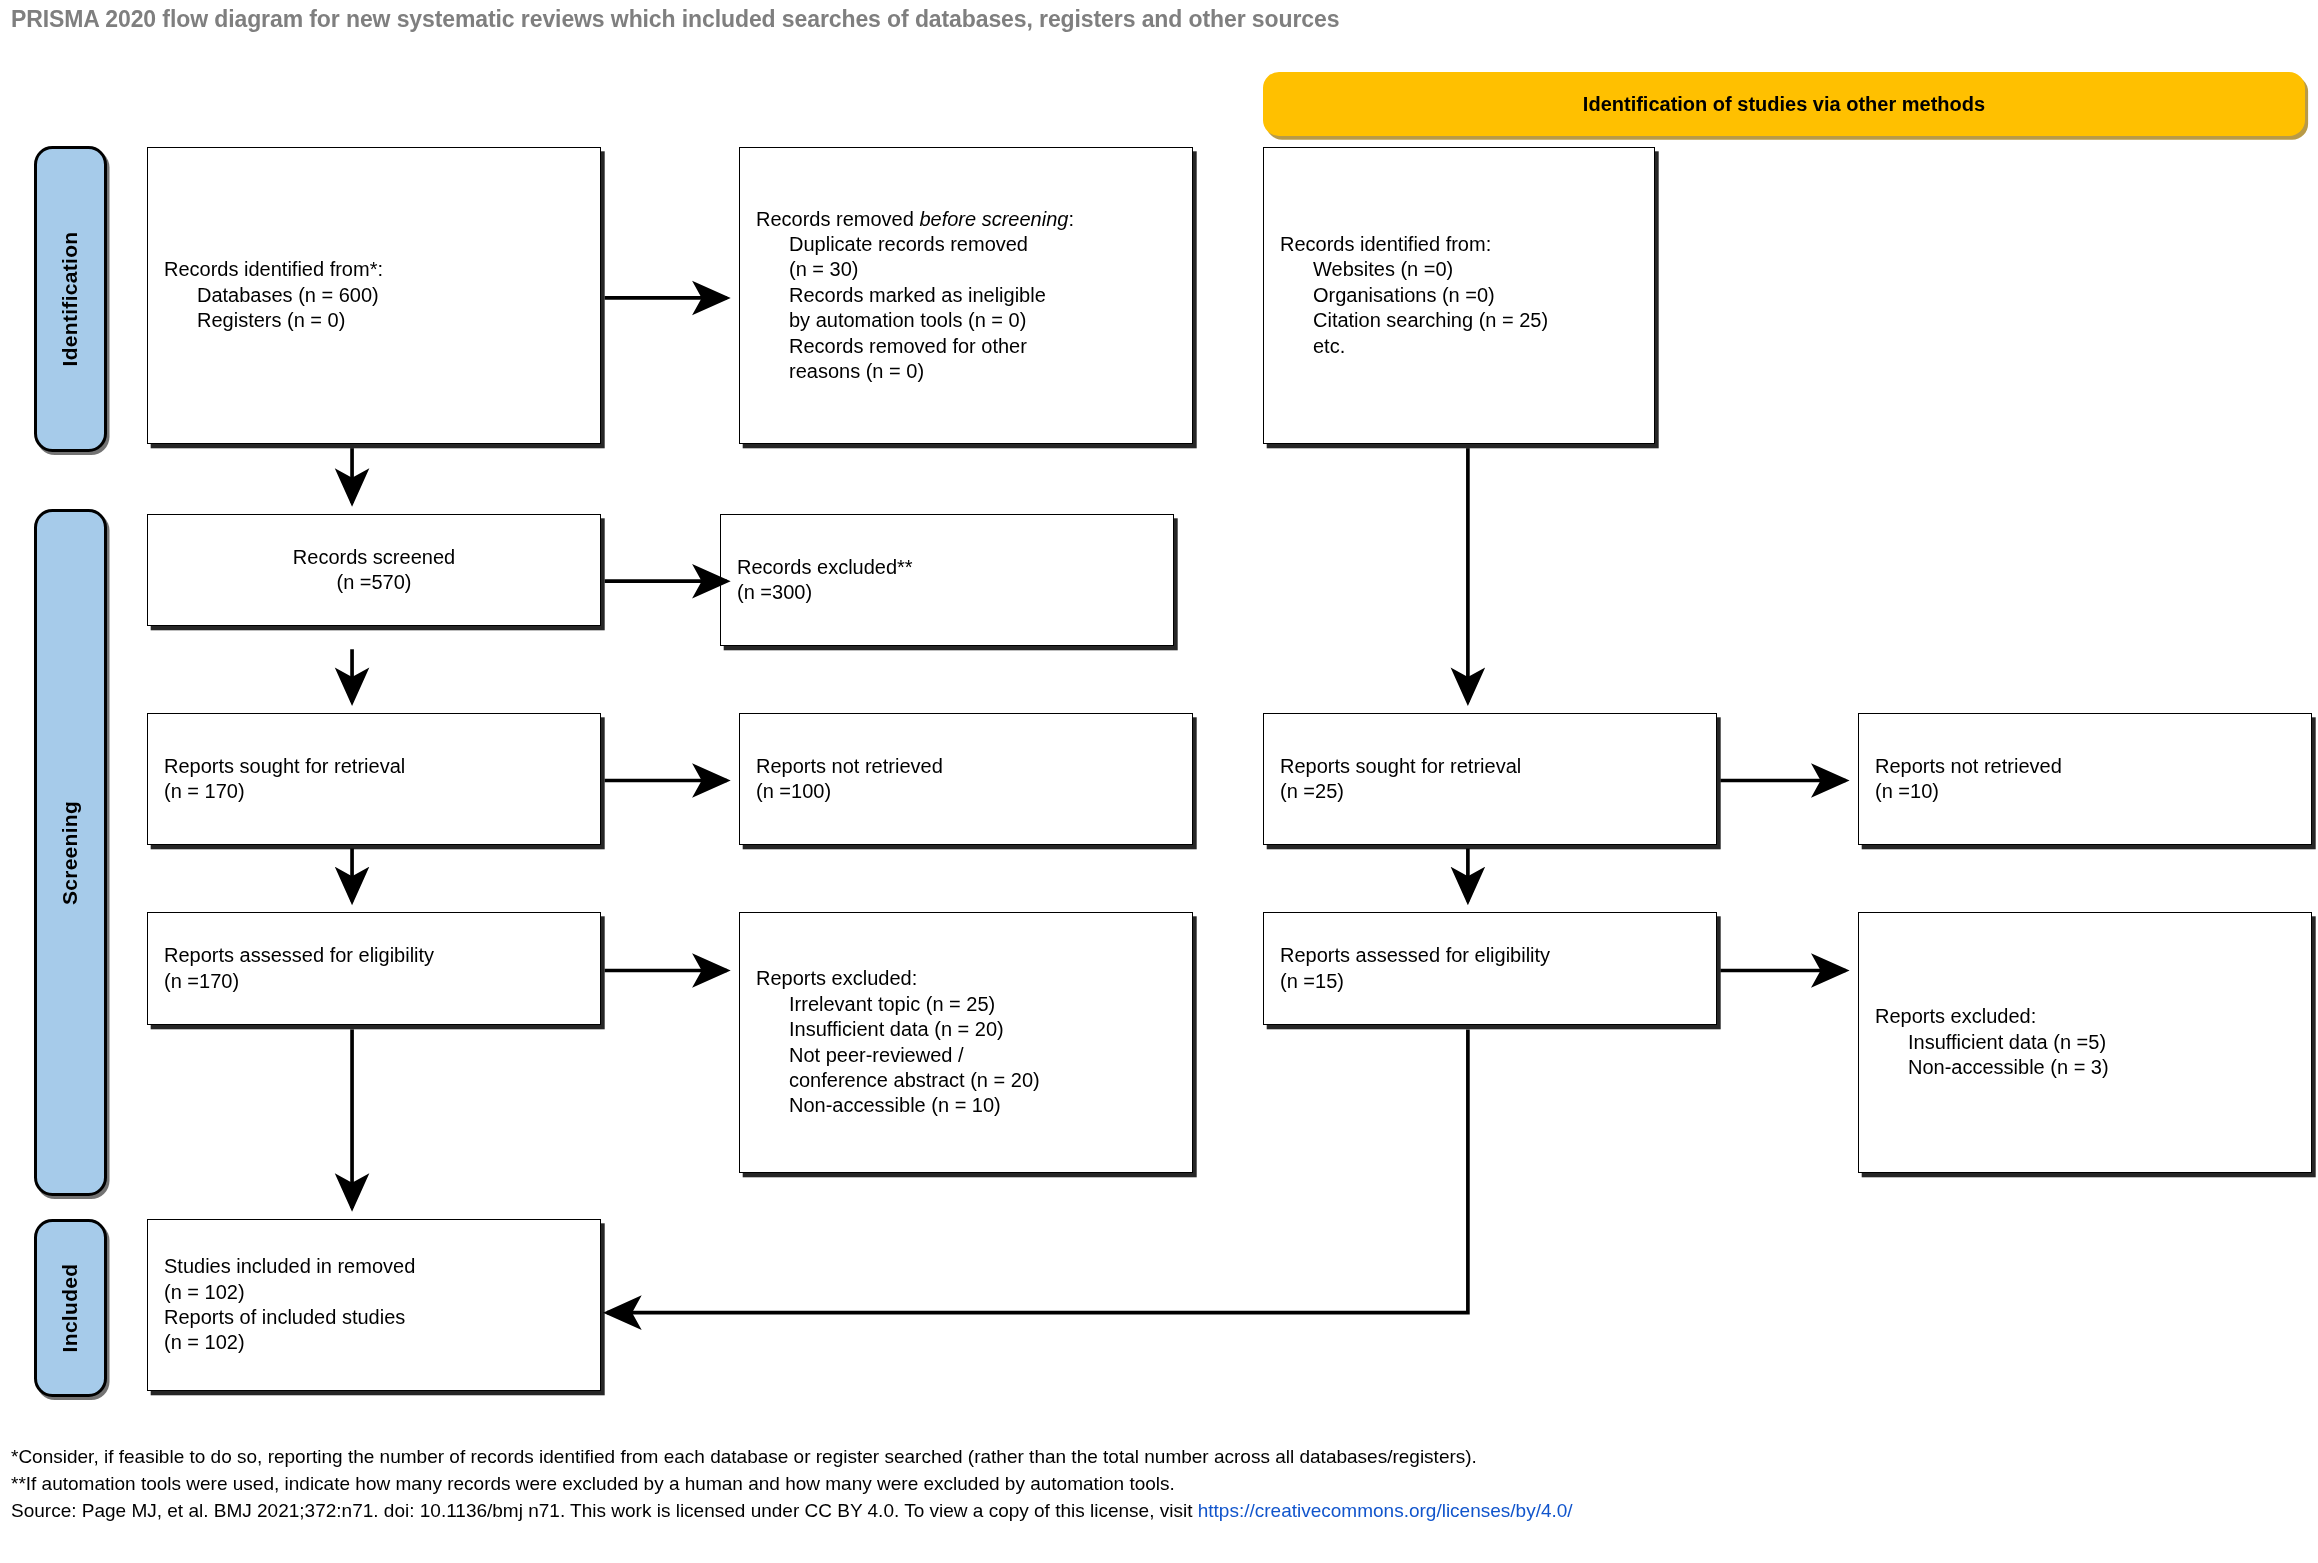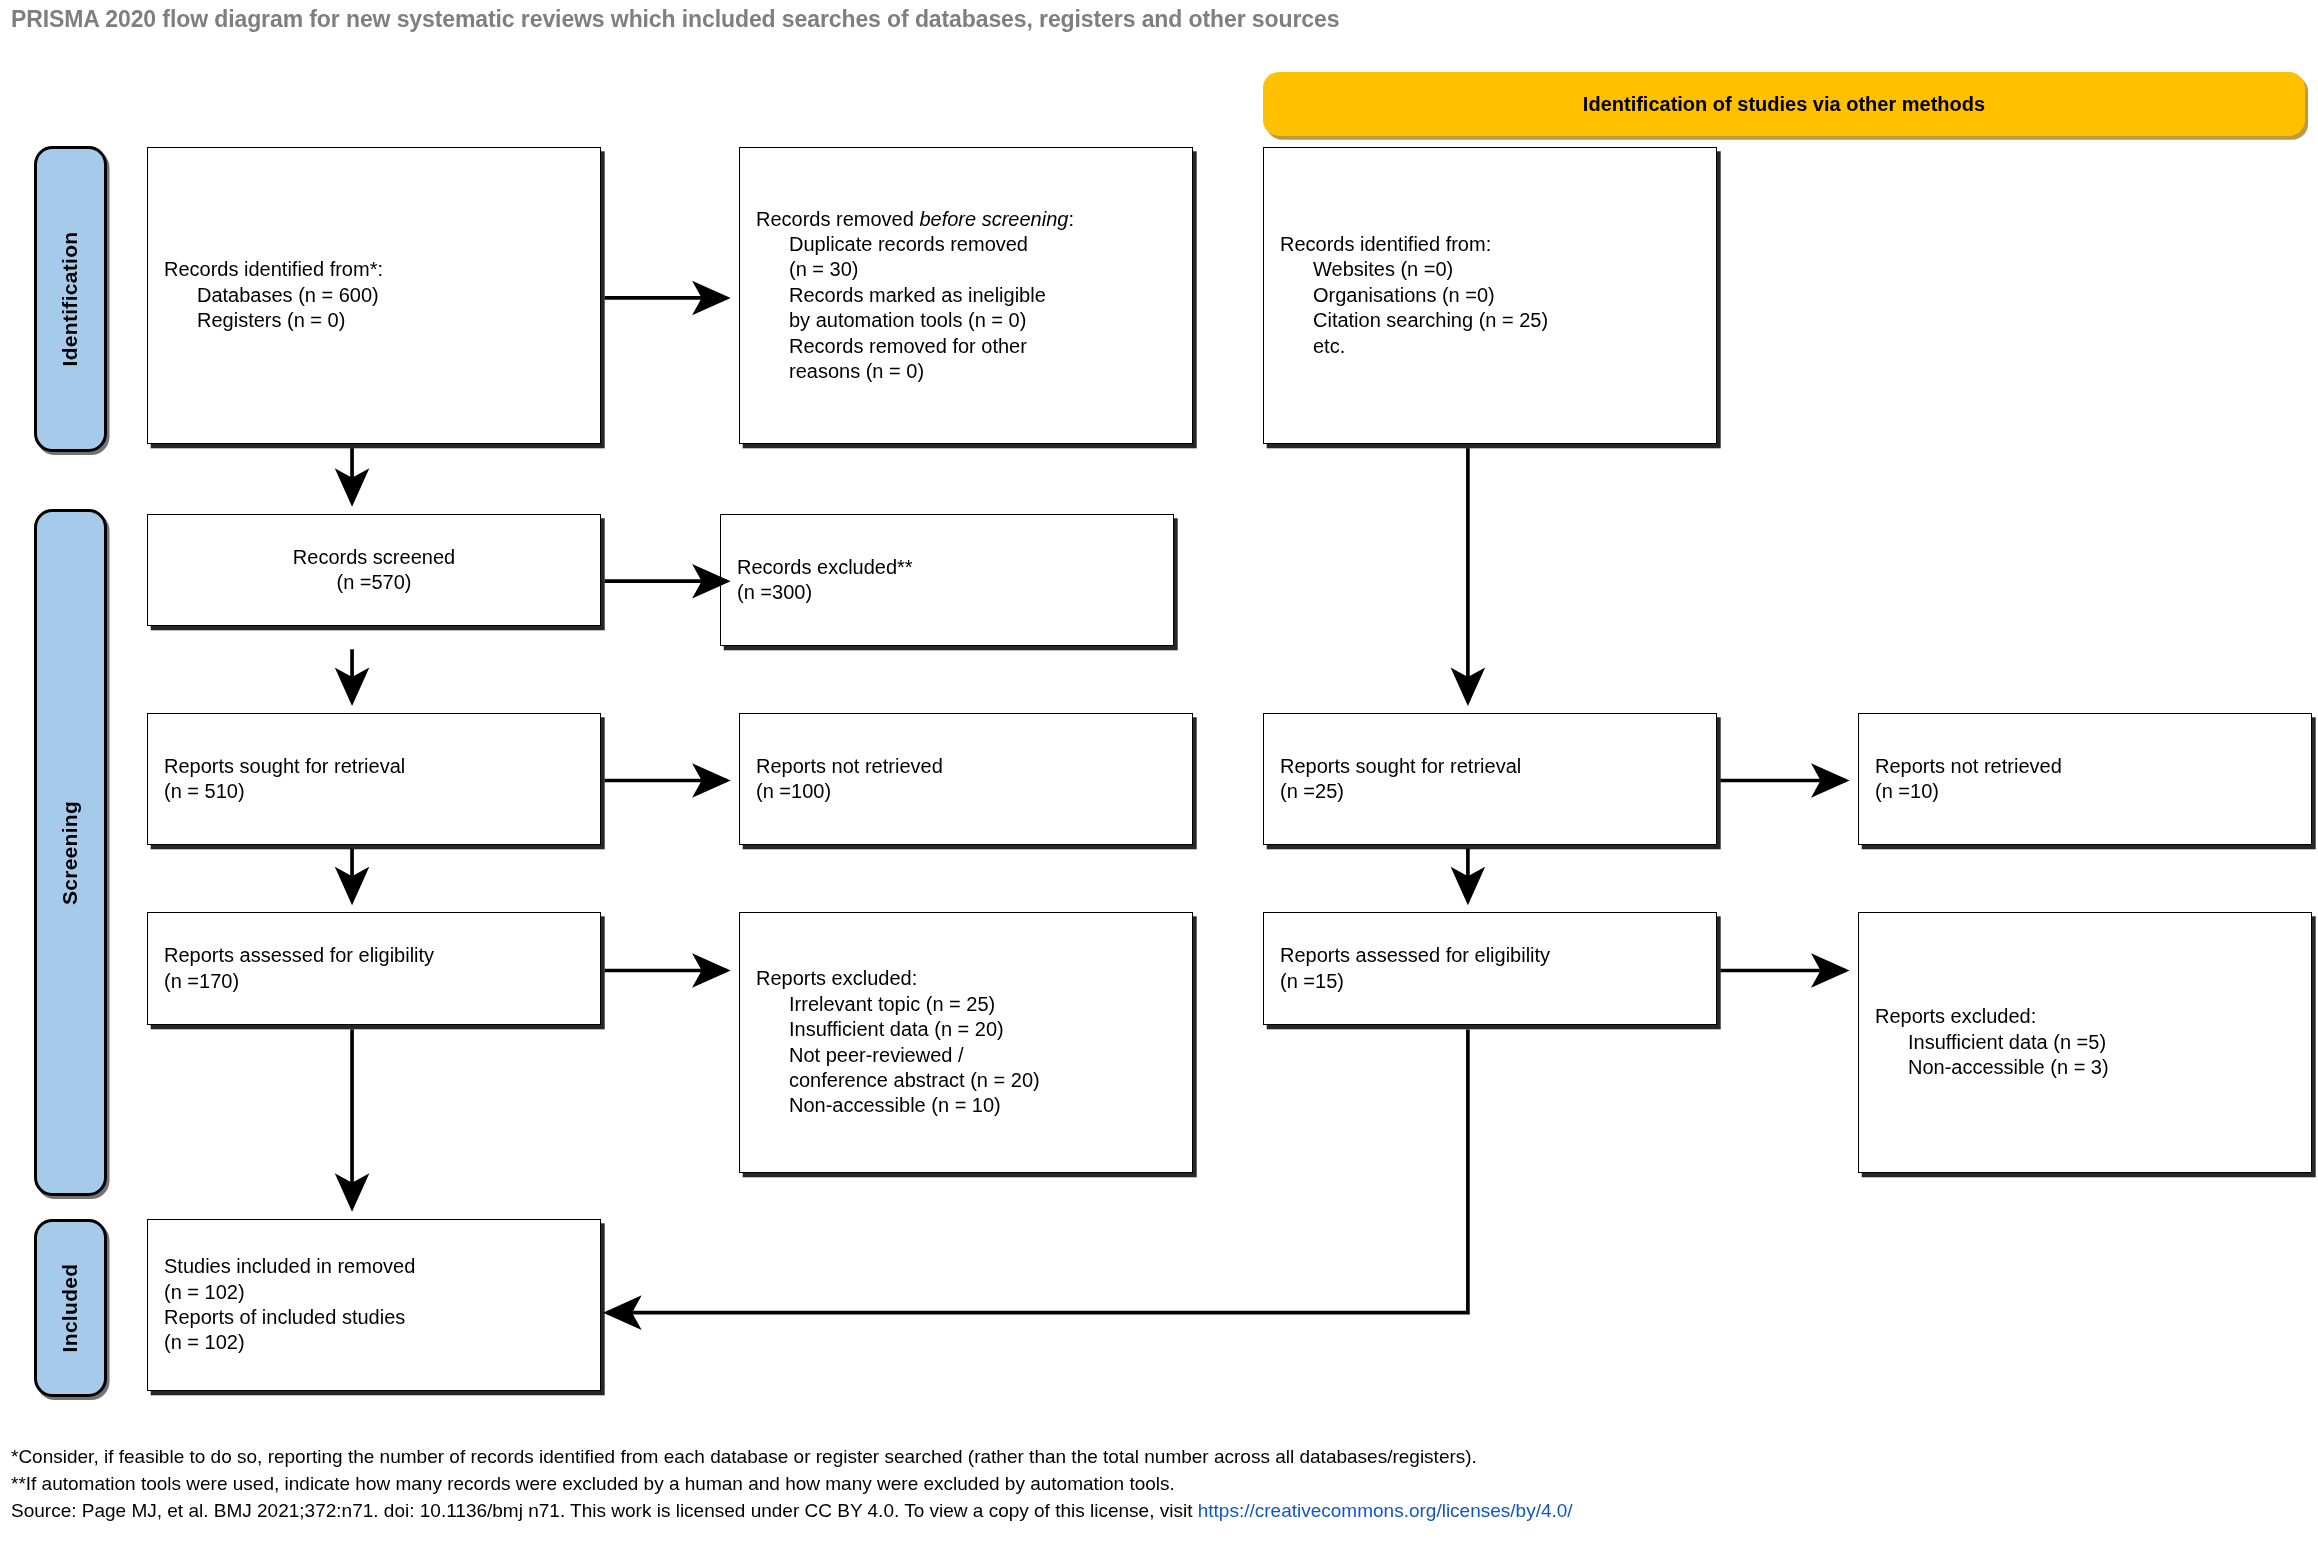--- a/index.html
+++ b/index.html
@@ -139,21 +139,21 @@
       <div class="mixline"><span>Records removed </span><i>before screening</i><span>:</span></div>
       <div class="line indent">Duplicate records removed</div>
       <div class="line indent">(n = 30)</div>
       <div class="line indent">Records marked as ineligible</div>
       <div class="line indent">by automation tools (n = 0)</div>
       <div class="line indent">Records removed for other</div>
       <div class="line indent">reasons (n = 0)</div>
     </div>
   </div>
 
-  <div class="abs pbox" style="left:1263px; top:147px; width:454px; height:297px;">
+  <div class="abs pbox" style="left:1263px; top:147px; width:392px; height:297px;">
     <div class="pbody">
       <div class="line">Records identified from:</div>
       <div class="line indent">Websites (n =0)</div>
       <div class="line indent">Organisations (n =0)</div>
       <div class="line indent">Citation searching (n = 25)</div>
       <div class="line indent">etc.</div>
     </div>
   </div>
 
   <div class="abs pbox" style="left:147px; top:514px; width:454px; height:112px;text-align:center;">
@@ -166,21 +166,21 @@
   <div class="abs pbox" style="left:720px; top:514px; width:454px; height:132px;">
     <div class="pbody">
       <div class="line">Records excluded**</div>
       <div class="line">(n =300)</div>
     </div>
   </div>
 
   <div class="abs pbox" style="left:147px; top:713px; width:454px; height:132px;">
     <div class="pbody">
       <div class="line">Reports sought for retrieval</div>
-      <div class="line">(n = 510)</div>
+      <div class="line">(n = 170)</div>
     </div>
   </div>
 
   <div class="abs pbox" style="left:739px; top:713px; width:454px; height:132px;">
     <div class="pbody">
       <div class="line">Reports not retrieved</div>
       <div class="line">(n =100)</div>
     </div>
   </div>
 

